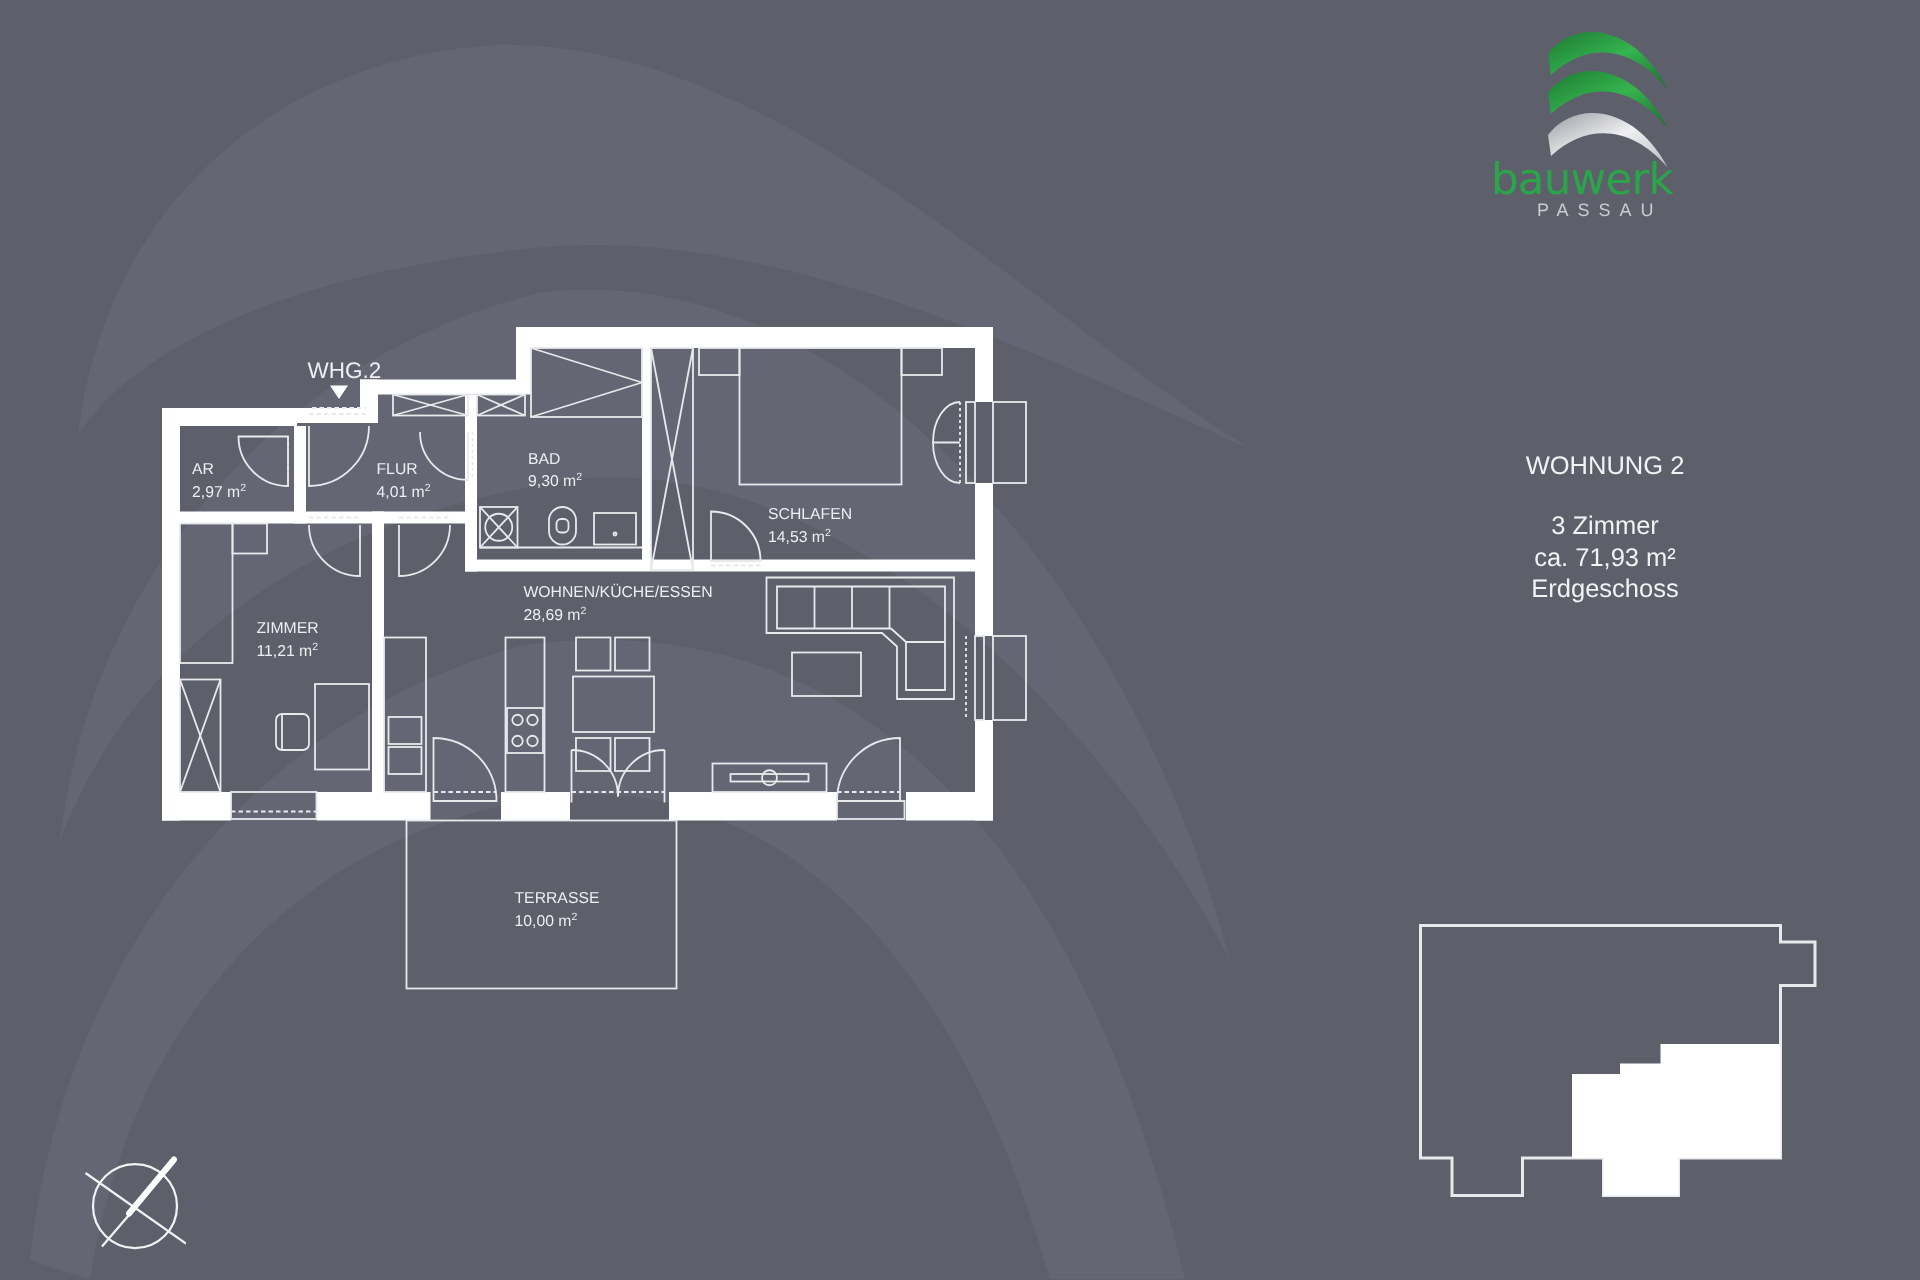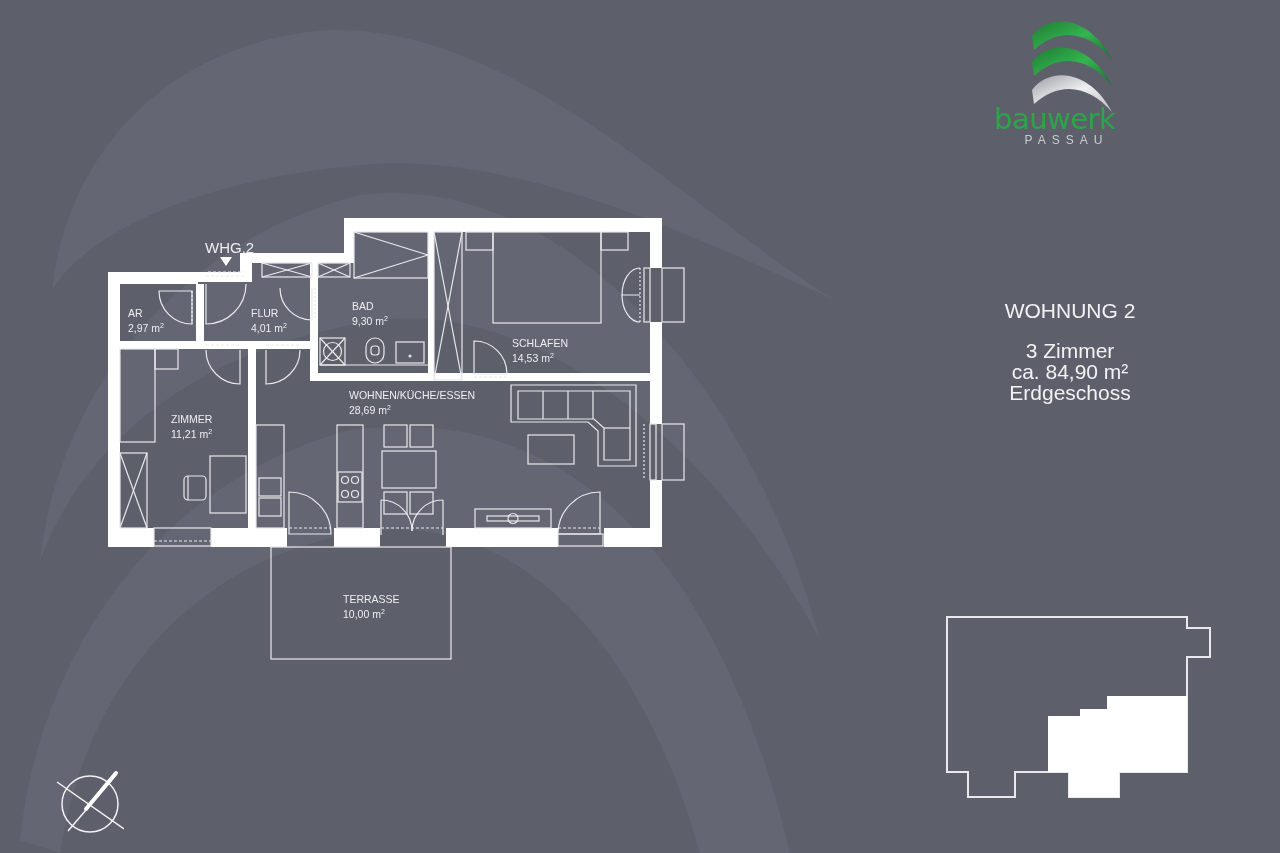--- a/index.html
+++ b/index.html
@@ -16,21 +16,21 @@
     position: absolute; left: 994px; top: 104px; width: 145px;
     text-align: left; color: #2ca44a; font-size: 29px; letter-spacing: -0.5px;
     font-family: "DejaVu Sans", sans-serif; font-weight: normal; line-height: 30px;
   }
   .logo-sub {
     position: absolute; left: 1000px; top: 133px; width: 133px;
     text-align: center; color: #c9cbd0; font-size: 12px; letter-spacing: 6px; line-height: 14px;
   }
   .info {
     position: absolute; left: 990px; top: 300px; width: 160px;
-    text-align: center; color: #f2f2f4; font-size: 21px; line-height: 21px;
+    text-align: center; color: #f2f2f4; font-size: 17px; line-height: 21px;
   }
   .info .title { margin-bottom: 19px; }
   .room-label {
     position: absolute; color: #eceef1; font-size: 10.5px; line-height: 12.5px; white-space: nowrap;
   }
   .room-label sup { font-size: 7px; vertical-align: 4px; }
   .entry-label { position: absolute; left: 205px; top: 239px; color: #eceef1; font-size: 15px; }
   .keyplan { position: absolute; left: 940px; top: 612px; width: 275px; height: 195px; }
   .north { position: absolute; left: 52px; top: 767px; width: 72px; height: 72px; }
 </style>
@@ -235,21 +235,21 @@
   <path d="M42 22 C 60 -2, 100 2, 122 46 C 100 18, 70 12, 44 36 Z" fill="url(#g1)"></path>
   <path d="M42 48 C 60 24, 100 28, 122 72 C 100 44, 70 38, 44 62 Z" fill="url(#g1)"></path>
   <path d="M42 76 C 60 52, 100 56, 122 98 C 100 72, 70 66, 44 90 Z" fill="url(#g2)"></path>
 </svg>
 <div class="logo-word">bauwerk</div>
 <div class="logo-sub">PASSAU</div>
 
 <div class="info">
   <div class="title">WOHNUNG 2</div>
   <div>3 Zimmer</div>
-  <div>ca. 84,90 m²</div>
+  <div>ca. 71,93 m²</div>
   <div>Erdgeschoss</div>
 </div>
 
 <svg class="keyplan" viewBox="0 0 275 195">
   <polygon points="7,5 247,5 247,16 270,16 270,45 247,45 247,160 179,160 179,185 129,185 129,160 75,160 75,185 28,185 28,160 7,160" fill="none" stroke="#e8e9ec" stroke-width="2"></polygon>
   <polygon points="108,104 140,104 140,97 167,97 167,84 247,84 247,160 179,160 179,185 129,185 129,160 108,160" fill="#ffffff"></polygon>
 </svg>
 
 <svg class="north" viewBox="0 0 72 72">
   <circle cx="38" cy="37" r="28" fill="none" stroke="#f2f2f4" stroke-width="1.5"></circle>

